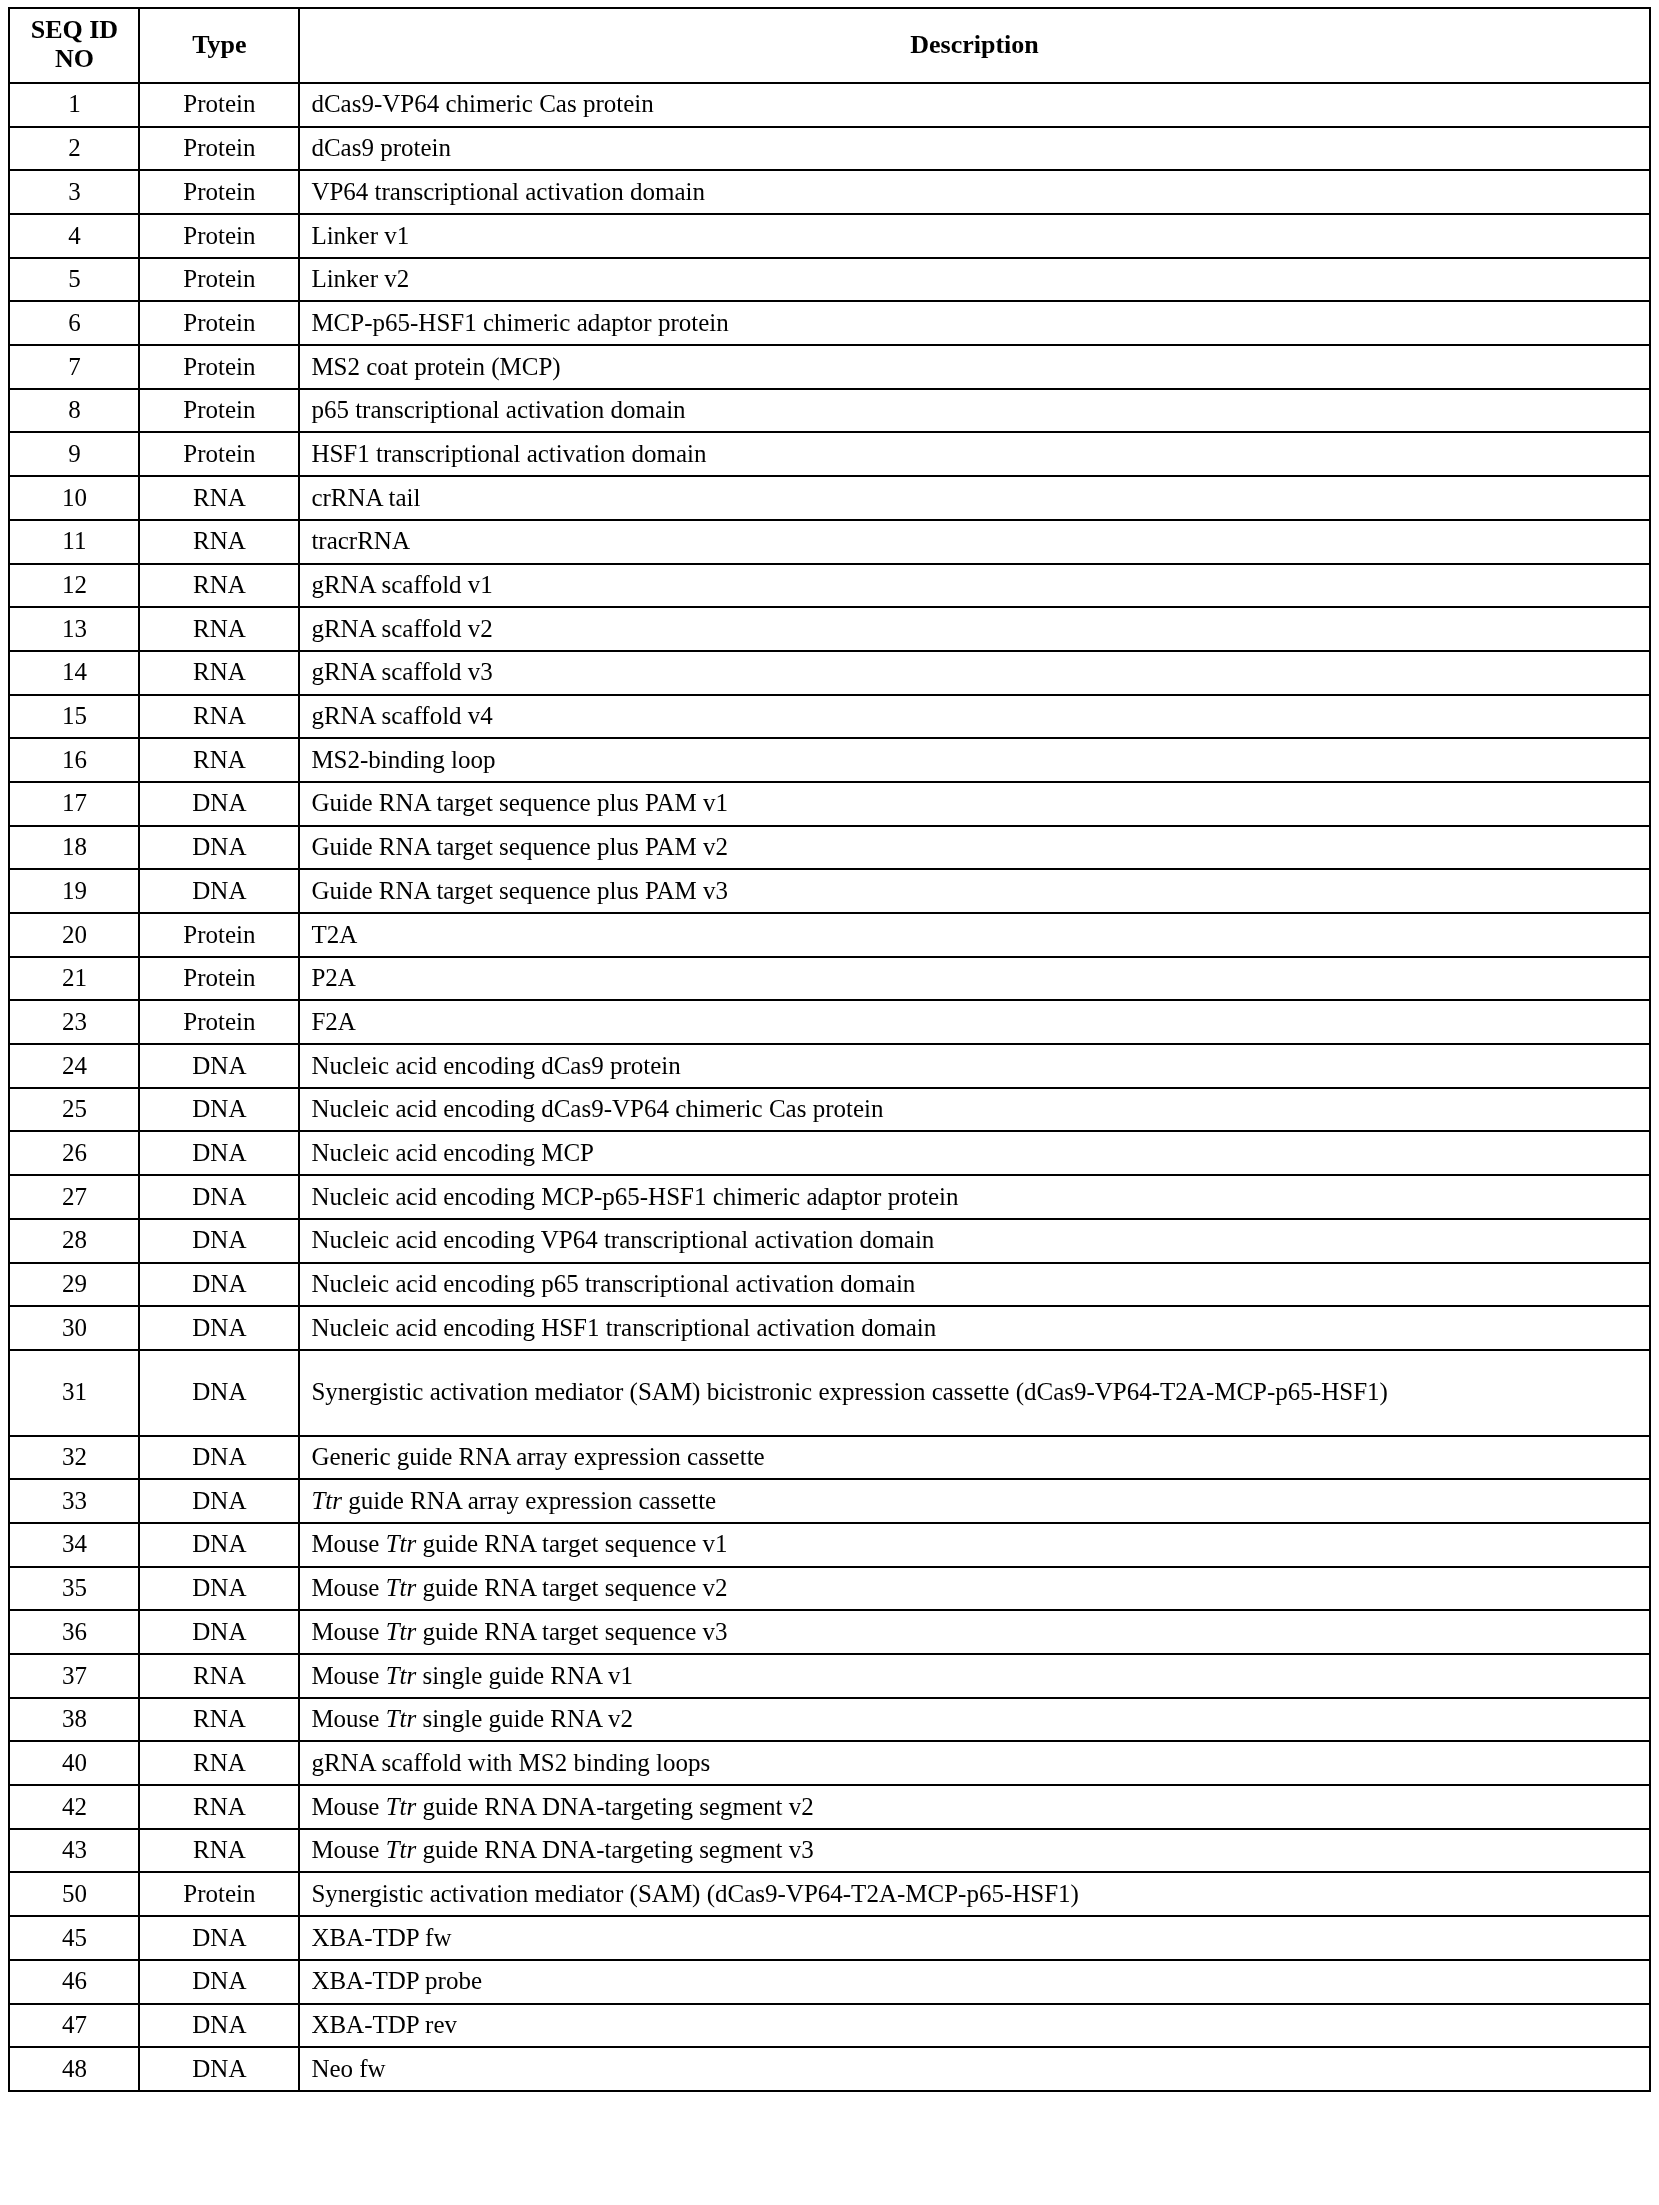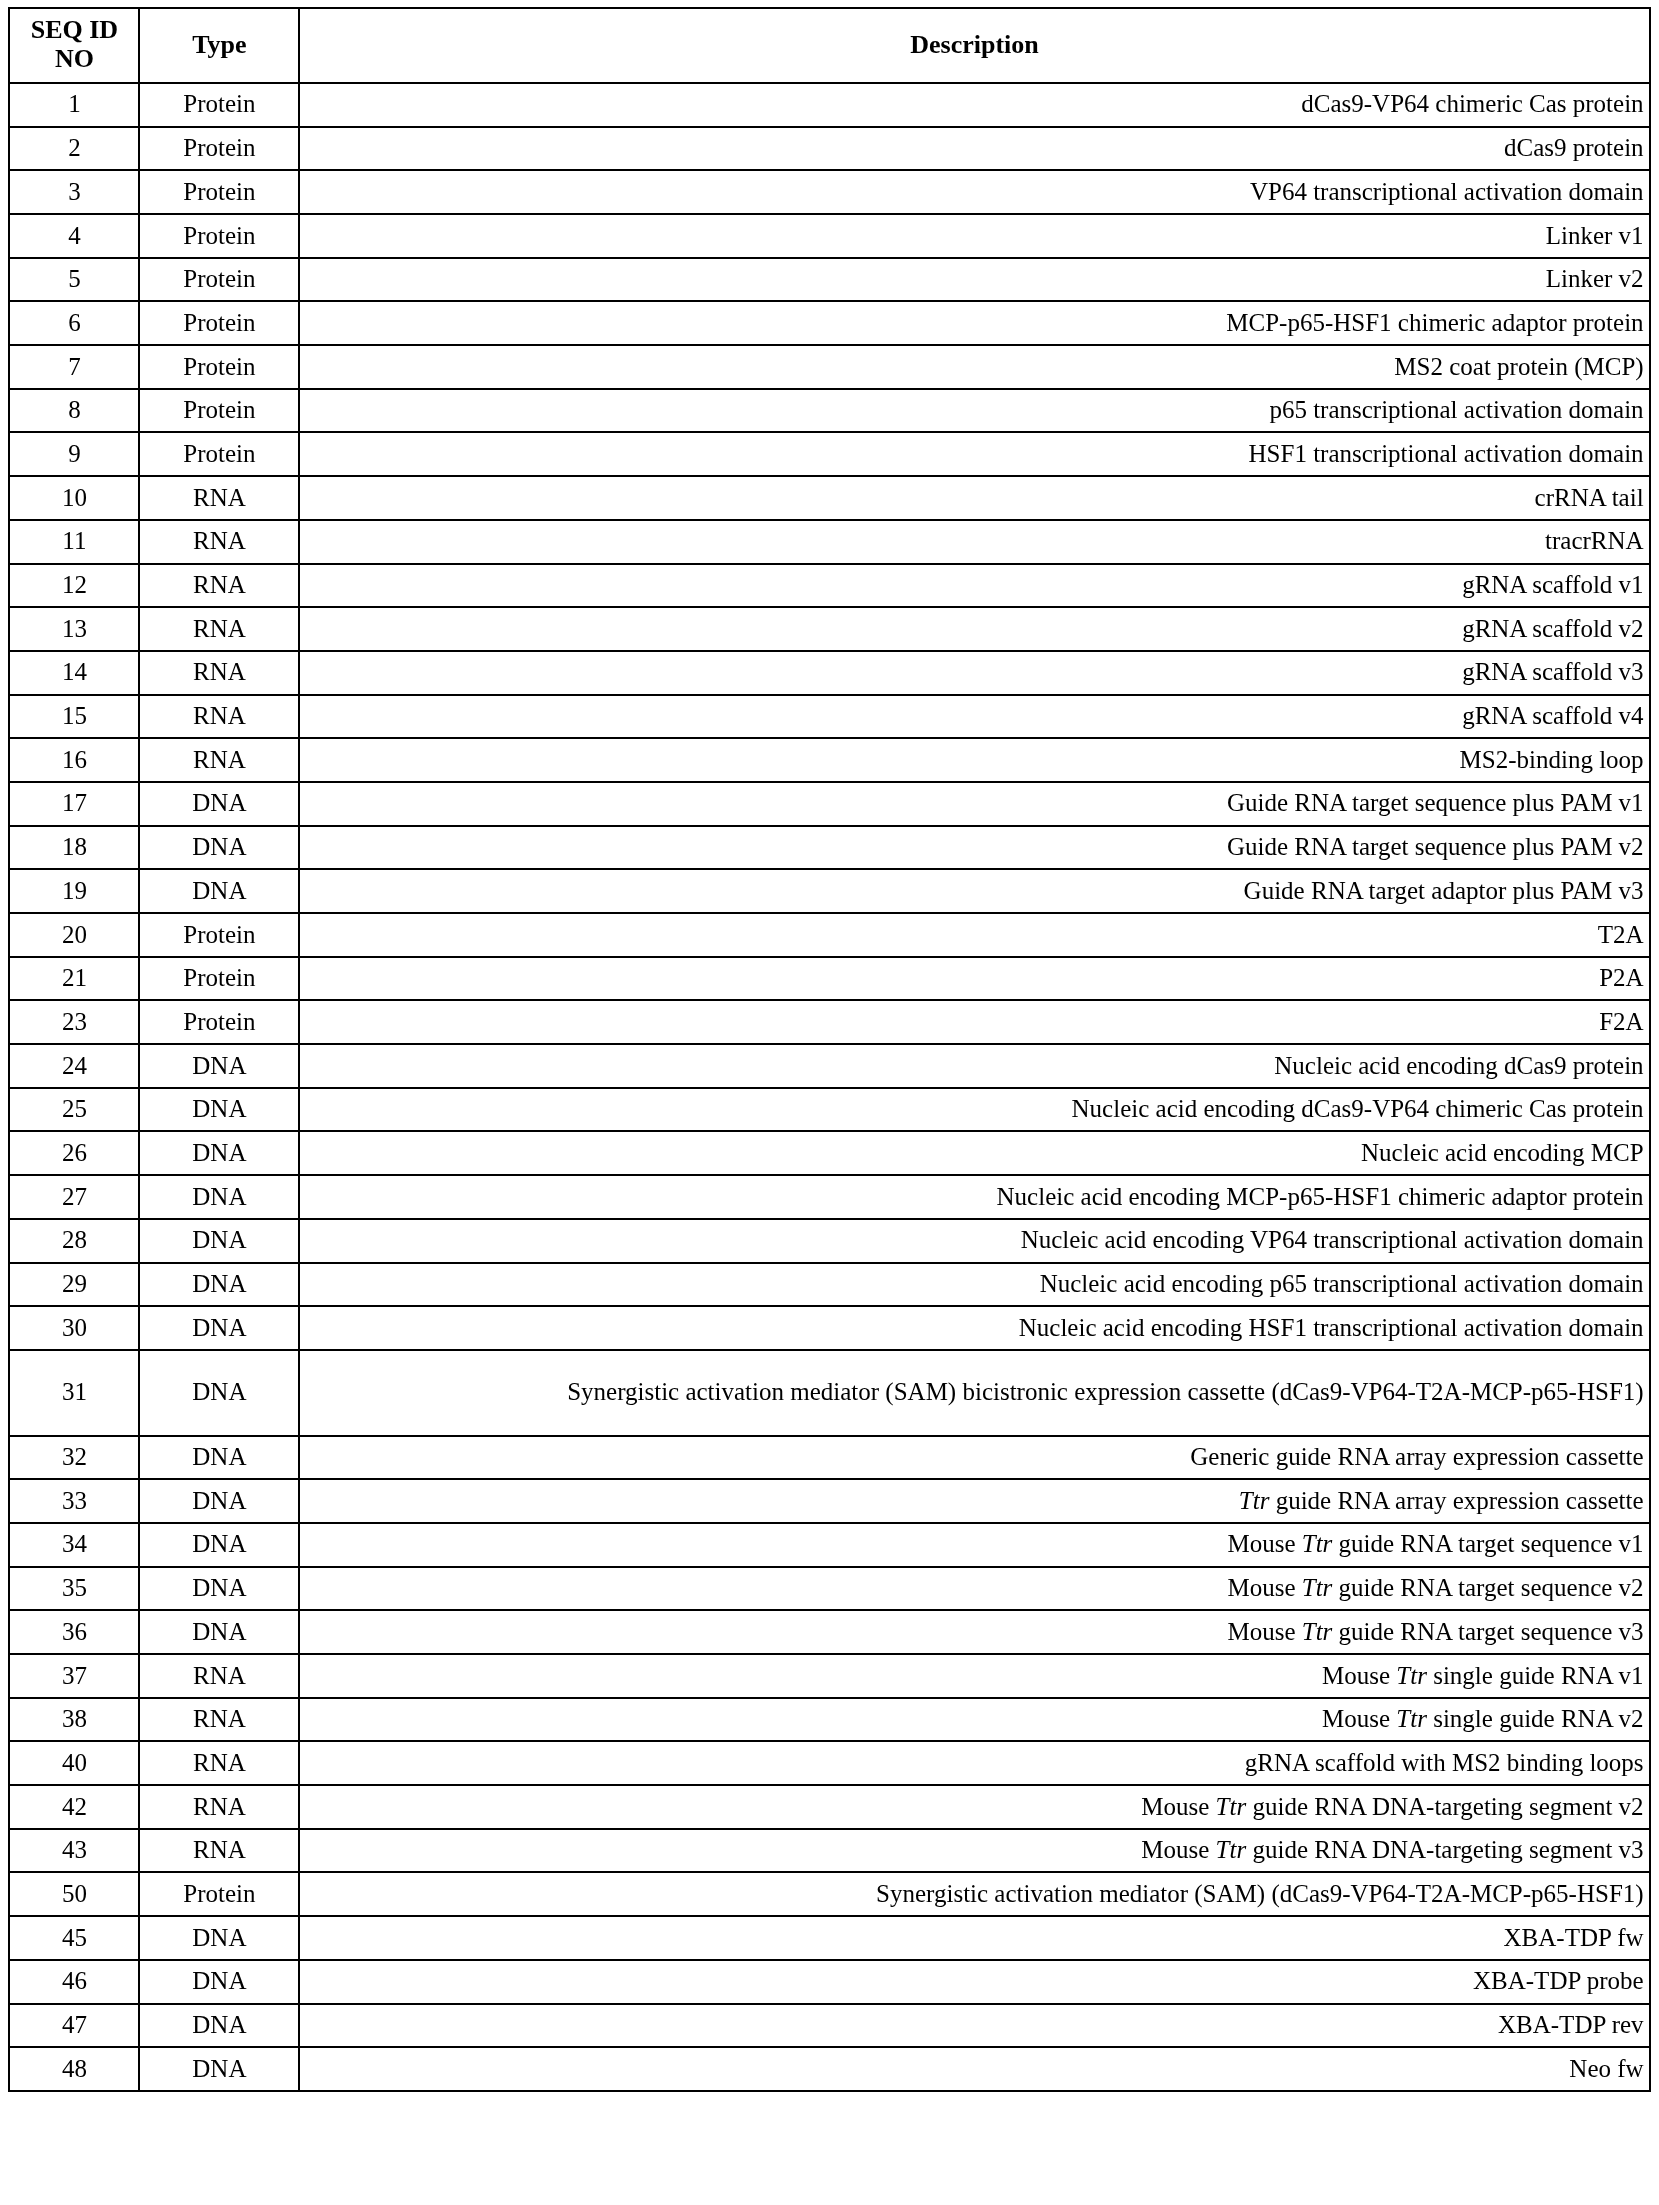--- a/index.html
+++ b/index.html
@@ -45,21 +45,21 @@
   tbody td {
     border: 2.5px solid #000;
     font-size: 25px;
     line-height: 1.16;
     padding: 2.5px 5px 4.2px 5px;
     vertical-align: middle;
     height: 35px;
   }
   tbody td.cell-id   { text-align: center; }
   tbody td.cell-type { text-align: center; }
-  tbody td.cell-desc { text-align: right; padding-left: 11px; margin-left: 27px; }
+  tbody td.cell-desc { text-align: left; padding-left: 11px; margin-left: 27px; }
   tbody td.cell-desc i { font-style: italic; }
 
   tbody tr.tall td { height: 77px; }
   tbody tr.tall td.cell-desc { vertical-align: middle; }
 </style>
 </head>
 <body>
 
 <div class="page">
   <table class="seq-table">
@@ -162,21 +162,21 @@
           <td class="cell-desc">Guide RNA target sequence plus PAM v1</td>
         </tr>
         <tr>
           <td class="cell-id">18</td>
           <td class="cell-type">DNA</td>
           <td class="cell-desc">Guide RNA target sequence plus PAM v2</td>
         </tr>
         <tr>
           <td class="cell-id">19</td>
           <td class="cell-type">DNA</td>
-          <td class="cell-desc">Guide RNA target adaptor plus PAM v3</td>
+          <td class="cell-desc">Guide RNA target sequence plus PAM v3</td>
         </tr>
         <tr>
           <td class="cell-id">20</td>
           <td class="cell-type">Protein</td>
           <td class="cell-desc">T2A</td>
         </tr>
         <tr>
           <td class="cell-id">21</td>
           <td class="cell-type">Protein</td>
           <td class="cell-desc">P2A</td>

